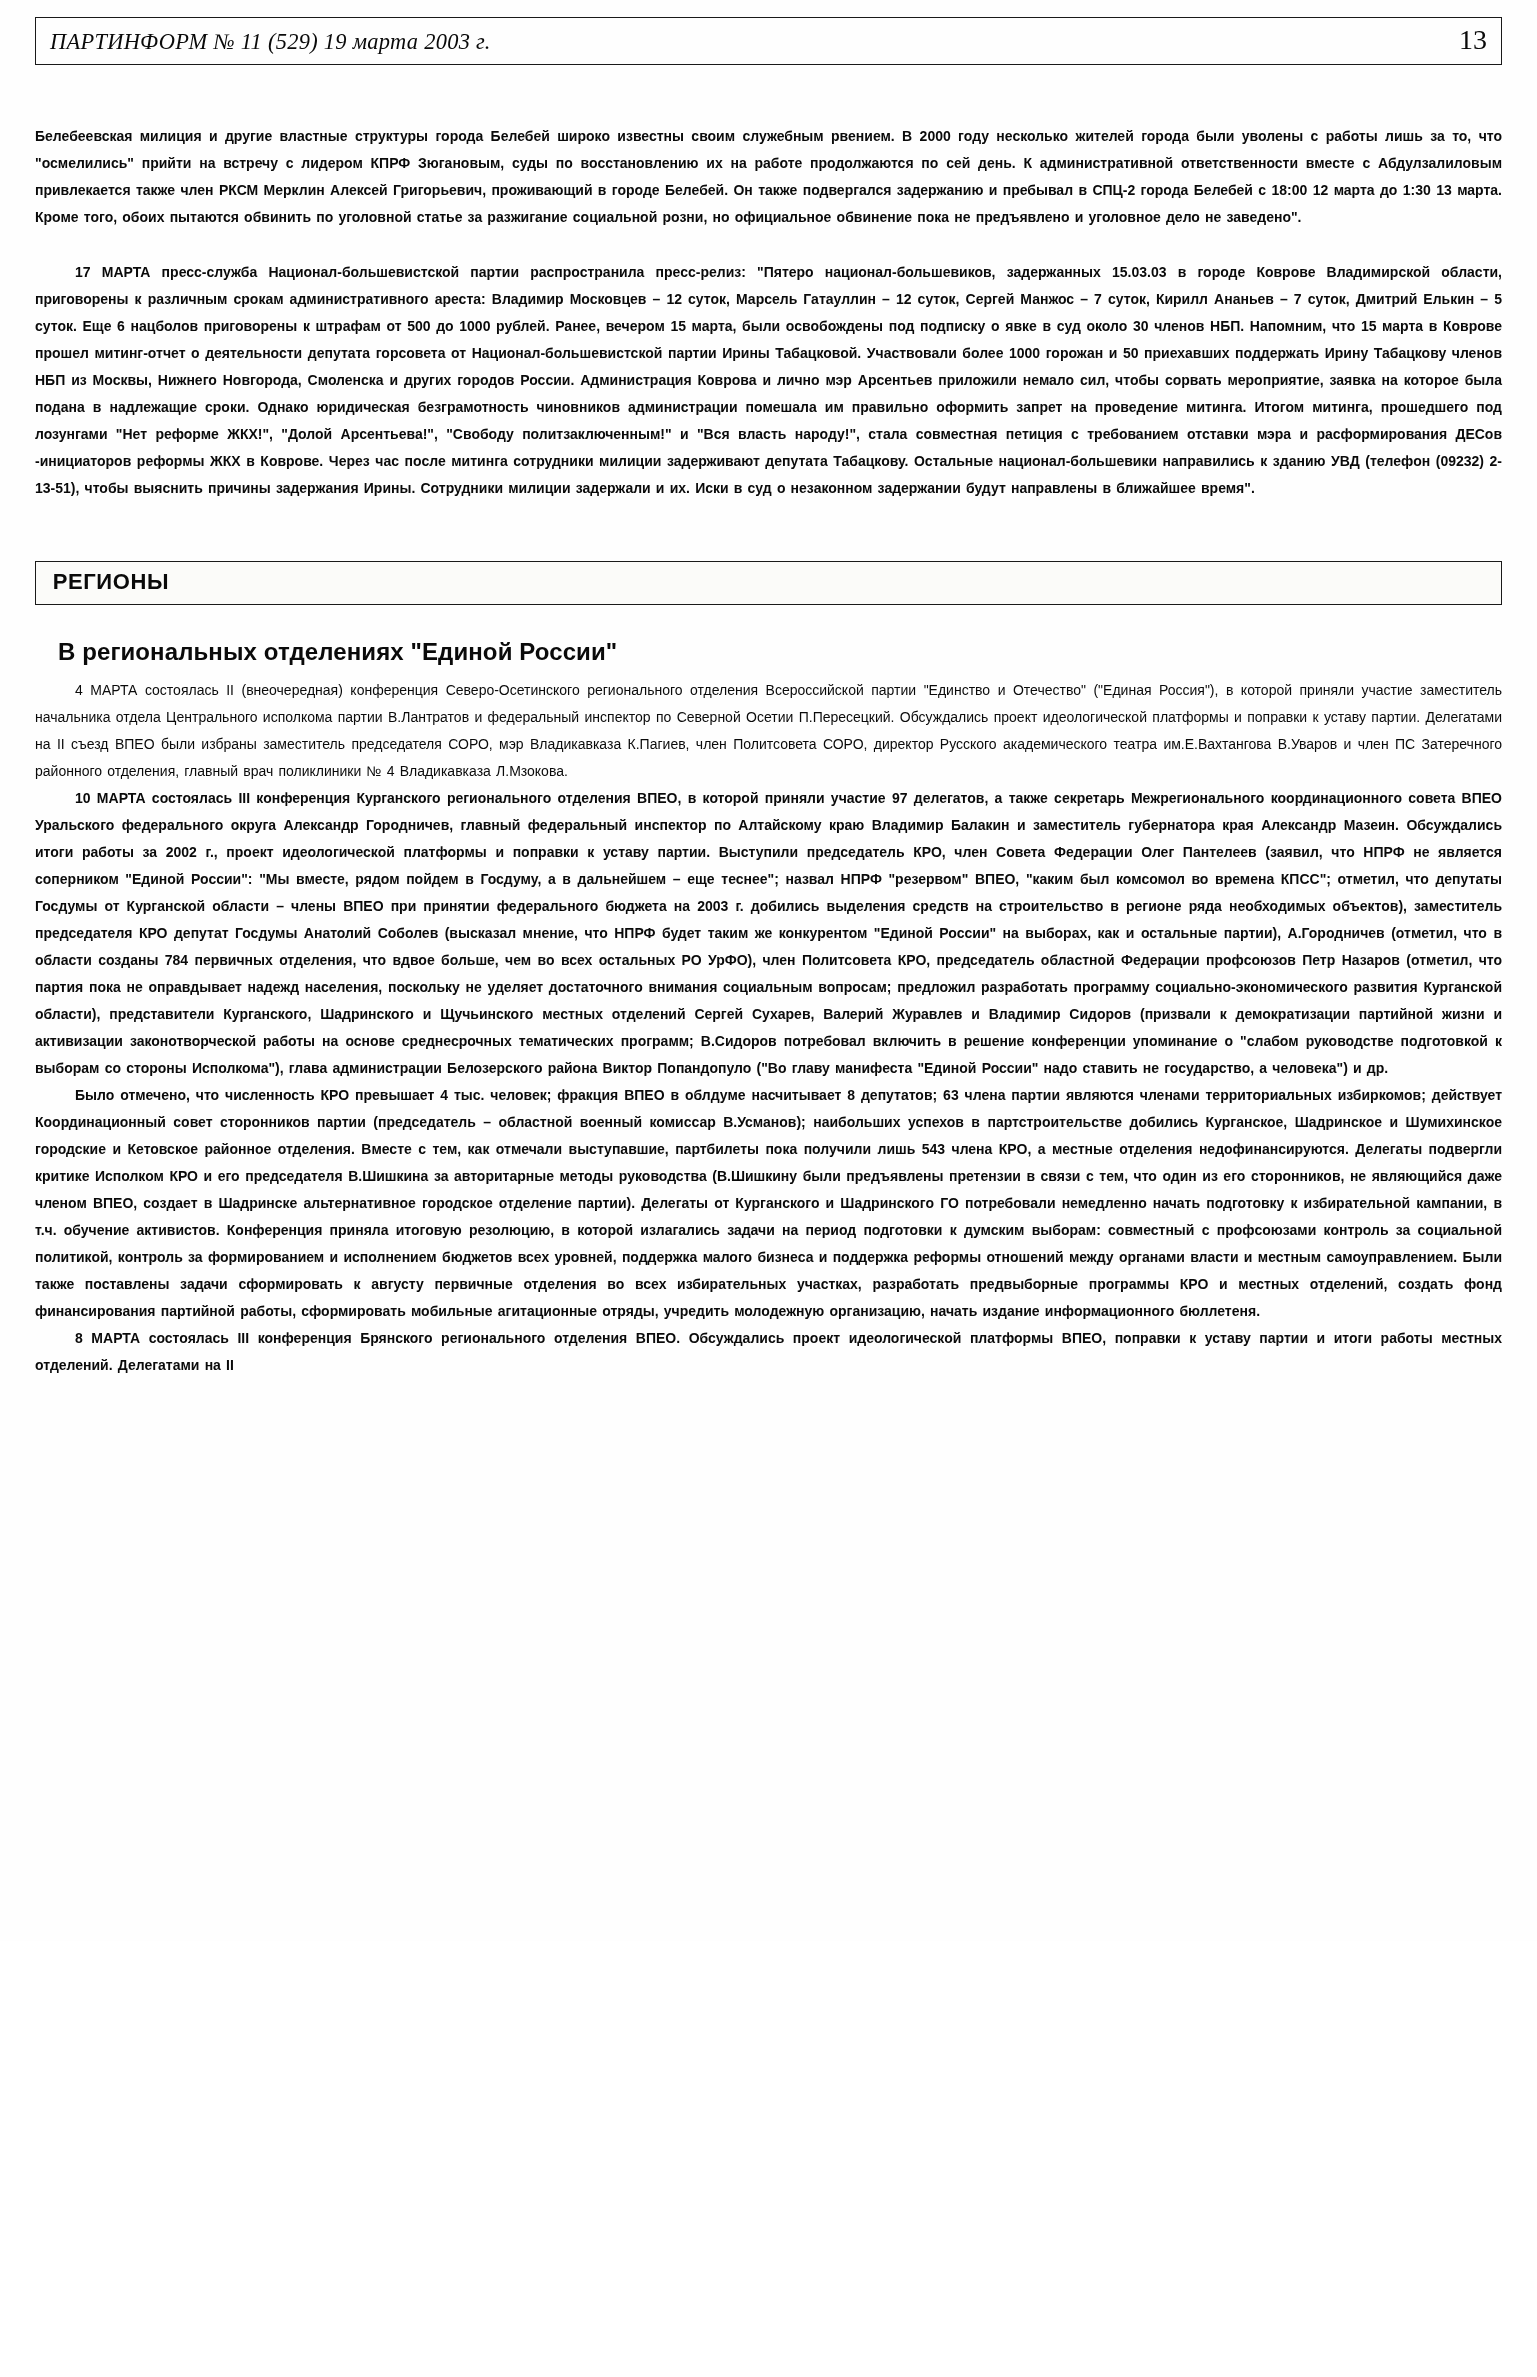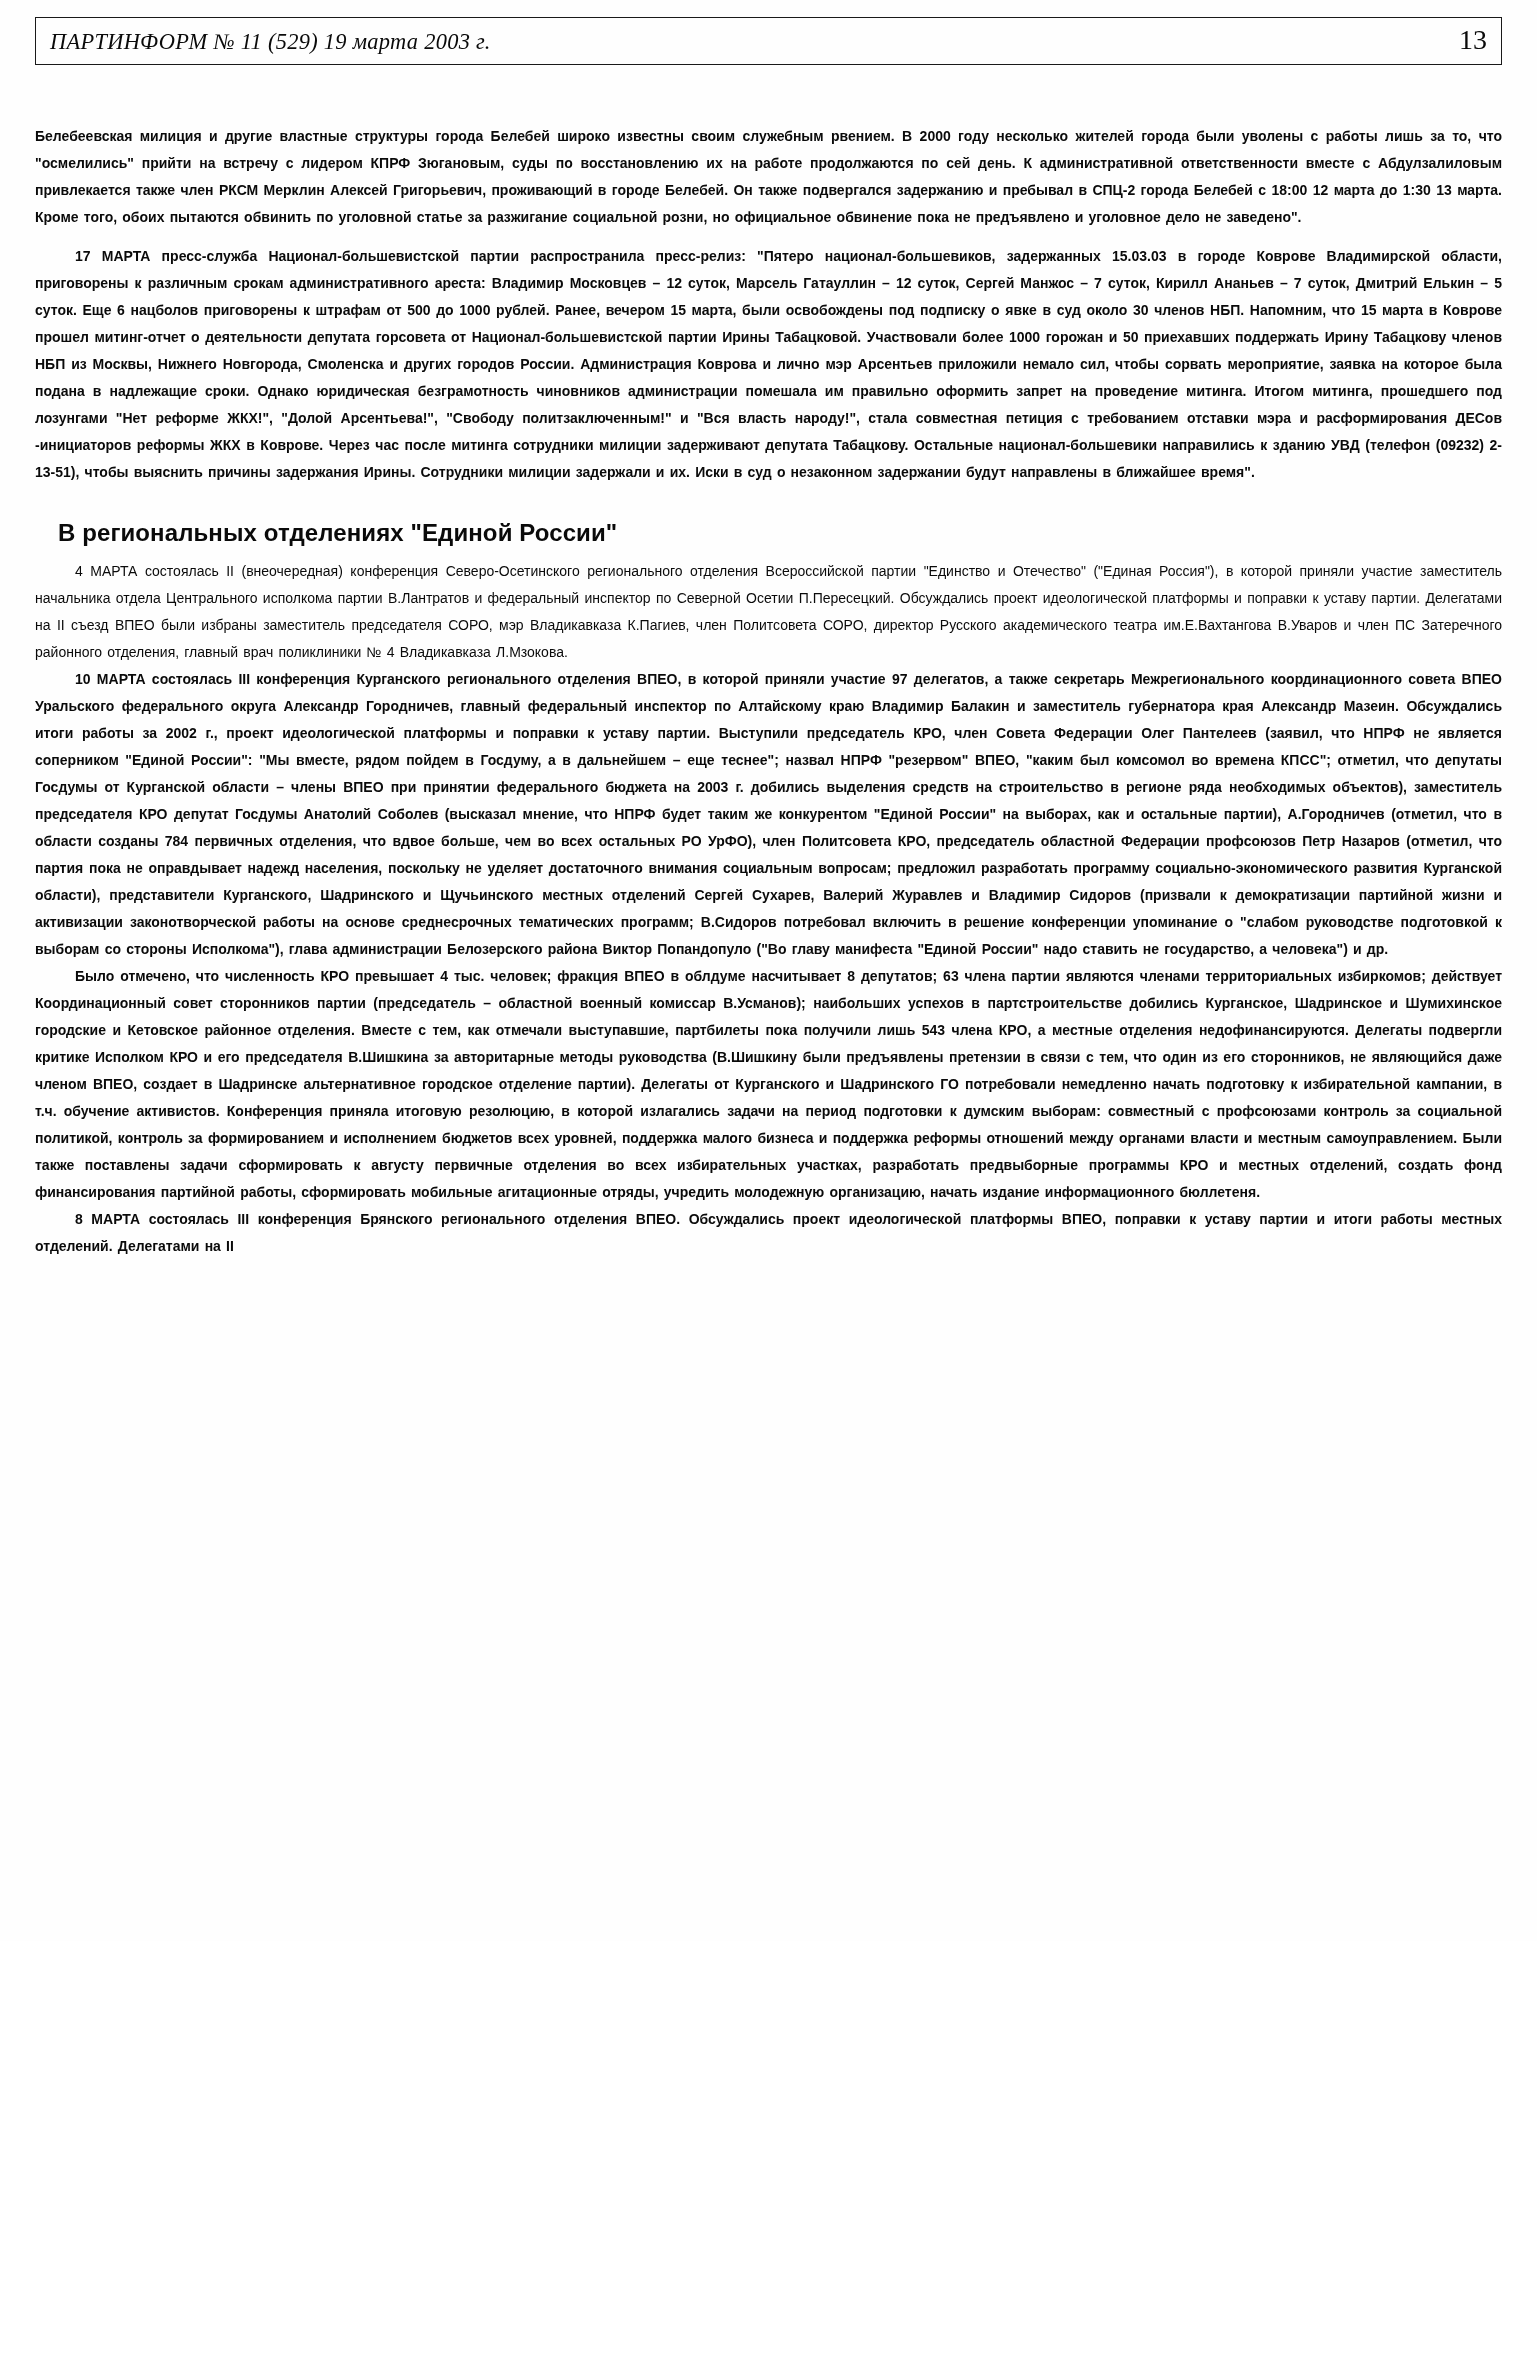--- a/index.html
+++ b/index.html
@@ -45,21 +45,21 @@
   }
   .para {
     margin: 0;
     font-size: 14px;
     line-height: 27px;
     text-align: justify;
     word-spacing: 1.3px;
   }
   .bold { font-weight: bold; }
   .indent { text-indent: 40px; }
-  .gap-top { margin-top: 12px; }
+  .gap-top { margin-top: 28px; }
   
   .section-banner {
     margin-top: 59px;
     border: 1.9px solid #1a1a1a;
     padding: 7px 15.4px 9px 16.7px;
     background: #fbfbf9;
   }
   .section-banner__label {
     font-weight: bold;
     font-size: 22px;
@@ -82,20 +82,23 @@
   <header class="masthead">
     <span class="masthead__title">ПАРТИНФОРМ № 11 (529) 19 марта 2003 г.</span>
     <span class="masthead__page">13</span>
   </header>
 
   <section class="chronicle">
     <p class="para bold">Белебеевская милиция и другие властные структуры города Белебей широко известны своим служебным рвением. В 2000 году несколько жителей города были уволены с работы лишь за то, что "осмелились" прийти на встречу с лидером КПРФ Зюгановым, суды по восстановлению их на работе продолжаются по сей день. К административной ответственности вместе с Абдулзалиловым привлекается также член РКСМ Мерклин Алексей Григорьевич, проживающий в городе Белебей. Он также подвергался задержанию и пребывал в СПЦ-2 города Белебей с 18:00 12 марта до 1:30 13 марта. Кроме того, обоих пытаются обвинить по уголовной статье за разжигание социальной розни, но официальное обвинение пока не предъявлено и уголовное дело не заведено".</p>
     <p class="para bold indent gap-top">17 МАРТА пресс-служба Национал-большевистской партии распространила пресс-релиз: "Пятеро национал-большевиков, задержанных 15.03.03 в городе Коврове Владимирской области, приговорены к различным срокам административного ареста: Владимир Московцев – 12 суток, Марсель Гатауллин – 12 суток, Сергей Манжос – 7 суток, Кирилл Ананьев – 7 суток, Дмитрий Елькин – 5 суток. Еще 6 нацболов приговорены к штрафам от 500 до 1000 рублей. Ранее, вечером 15 марта, были освобождены под подписку о явке в суд около 30 членов НБП. Напомним, что 15 марта в Коврове прошел митинг-отчет о деятельности депутата горсовета от Национал-большевистской партии Ирины Табацковой. Участвовали более 1000 горожан и 50 приехавших поддержать Ирину Табацкову членов НБП из Москвы, Нижнего Новгорода, Смоленска и других городов России. Администрация Коврова и лично мэр Арсентьев приложили немало сил, чтобы сорвать мероприятие, заявка на которое была подана в надлежащие сроки. Однако юридическая безграмотность чиновников администрации помешала им правильно оформить запрет на проведение митинга. Итогом митинга, прошедшего под лозунгами "Нет реформе ЖКХ!", "Долой Арсентьева!", "Свободу политзаключенным!" и "Вся власть народу!", стала совместная петиция с требованием отставки мэра и расформирования ДЕСов -инициаторов реформы ЖКХ в Коврове. Через час после митинга сотрудники милиции задерживают депутата Табацкову. Остальные национал-большевики направились к зданию УВД (телефон (09232) 2-13-51), чтобы выяснить причины задержания Ирины. Сотрудники милиции задержали и их. Иски в суд о незаконном задержании будут направлены в ближайшее время".</p>
   </section>
 
+  <div class="section-banner">
+    <span class="section-banner__label">РЕГИОНЫ</span>
+  </div>
 
   <section class="regions">
     <h2 class="subheading">В региональных отделениях "Единой России"</h2>
     <p class="para indent">4 МАРТА состоялась II (внеочередная) конференция Северо-Осетинского регионального отделения Всероссийской партии "Единство и Отечество" ("Единая Россия"), в которой приняли участие заместитель начальника отдела Центрального исполкома партии В.Лантратов и федеральный инспектор по Северной Осетии П.Пересецкий. Обсуждались проект идеологической платформы и поправки к уставу партии. Делегатами на II съезд ВПЕО были избраны заместитель председателя СОРО, мэр Владикавказа К.Пагиев, член Политсовета СОРО, директор Русского академического театра им.Е.Вахтангова В.Уваров и член ПС Затеречного районного отделения, главный врач поликлиники № 4 Владикавказа Л.Мзокова.</p>
     <p class="para bold indent">10 МАРТА состоялась III конференция Курганского регионального отделения ВПЕО, в которой приняли участие 97 делегатов, а также секретарь Межрегионального координационного совета ВПЕО Уральского федерального округа Александр Городничев, главный федеральный инспектор по Алтайскому краю Владимир Балакин и заместитель губернатора края Александр Мазеин. Обсуждались итоги работы за 2002 г., проект идеологической платформы и поправки к уставу партии. Выступили председатель КРО, член Совета Федерации Олег Пантелеев (заявил, что НПРФ не является соперником "Единой России": "Мы вместе, рядом пойдем в Госдуму, а в дальнейшем – еще теснее"; назвал НПРФ "резервом" ВПЕО, "каким был комсомол во времена КПСС"; отметил, что депутаты Госдумы от Курганской области – члены ВПЕО при принятии федерального бюджета на 2003 г. добились выделения средств на строительство в регионе ряда необходимых объектов), заместитель председателя КРО депутат Госдумы Анатолий Соболев (высказал мнение, что НПРФ будет таким же конкурентом "Единой России" на выборах, как и остальные партии), А.Городничев (отметил, что в области созданы 784 первичных отделения, что вдвое больше, чем во всех остальных РО УрФО), член Политсовета КРО, председатель областной Федерации профсоюзов Петр Назаров (отметил, что партия пока не оправдывает надежд населения, поскольку не уделяет достаточного внимания социальным вопросам; предложил разработать программу социально-экономического развития Курганской области), представители Курганского, Шадринского и Щучьинского местных отделений Сергей Сухарев, Валерий Журавлев и Владимир Сидоров (призвали к демократизации партийной жизни и активизации законотворческой работы на основе среднесрочных тематических программ; В.Сидоров потребовал включить в решение конференции упоминание о "слабом руководстве подготовкой к выборам со стороны Исполкома"), глава администрации Белозерского района Виктор Попандопуло ("Во главу манифеста "Единой России" надо ставить не государство, а человека") и др.</p>
     <p class="para bold indent">Было отмечено, что численность КРО превышает 4 тыс. человек; фракция ВПЕО в облдуме насчитывает 8 депутатов; 63 члена партии являются членами территориальных избиркомов; действует Координационный совет сторонников партии (председатель – областной военный комиссар В.Усманов); наибольших успехов в партстроительстве добились Курганское, Шадринское и Шумихинское городские и Кетовское районное отделения. Вместе с тем, как отмечали выступавшие, партбилеты пока получили лишь 543 члена КРО, а местные отделения недофинансируются. Делегаты подвергли критике Исполком КРО и его председателя В.Шишкина за авторитарные методы руководства (В.Шишкину были предъявлены претензии в связи с тем, что один из его сторонников, не являющийся даже членом ВПЕО, создает в Шадринске альтернативное городское отделение партии). Делегаты от Курганского и Шадринского ГО потребовали немедленно начать подготовку к избирательной кампании, в т.ч. обучение активистов. Конференция приняла итоговую резолюцию, в которой излагались задачи на период подготовки к думским выборам: совместный с профсоюзами контроль за социальной политикой, контроль за формированием и исполнением бюджетов всех уровней, поддержка малого бизнеса и поддержка реформы отношений между органами власти и местным самоуправлением. Были также поставлены задачи сформировать к августу первичные отделения во всех избирательных участках, разработать предвыборные программы КРО и местных отделений, создать фонд финансирования партийной работы, сформировать мобильные агитационные отряды, учредить молодежную организацию, начать издание информационного бюллетеня.</p>
     <p class="para bold indent">8 МАРТА состоялась III конференция Брянского регионального отделения ВПЕО. Обсуждались проект идеологической платформы ВПЕО, поправки к уставу партии и итоги работы местных отделений. Делегатами на II</p>
   </section>
 
 </div>

